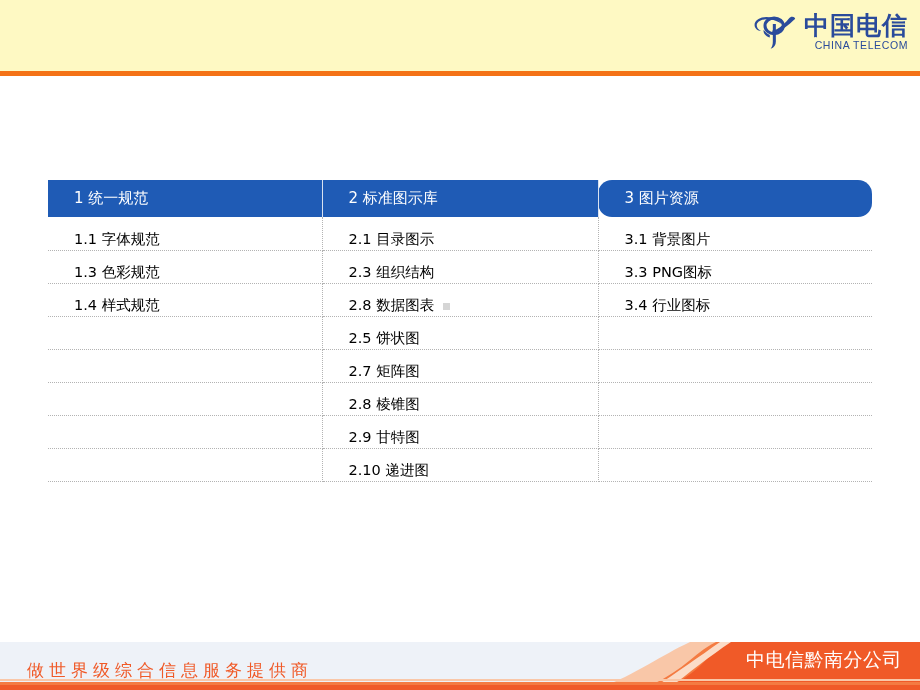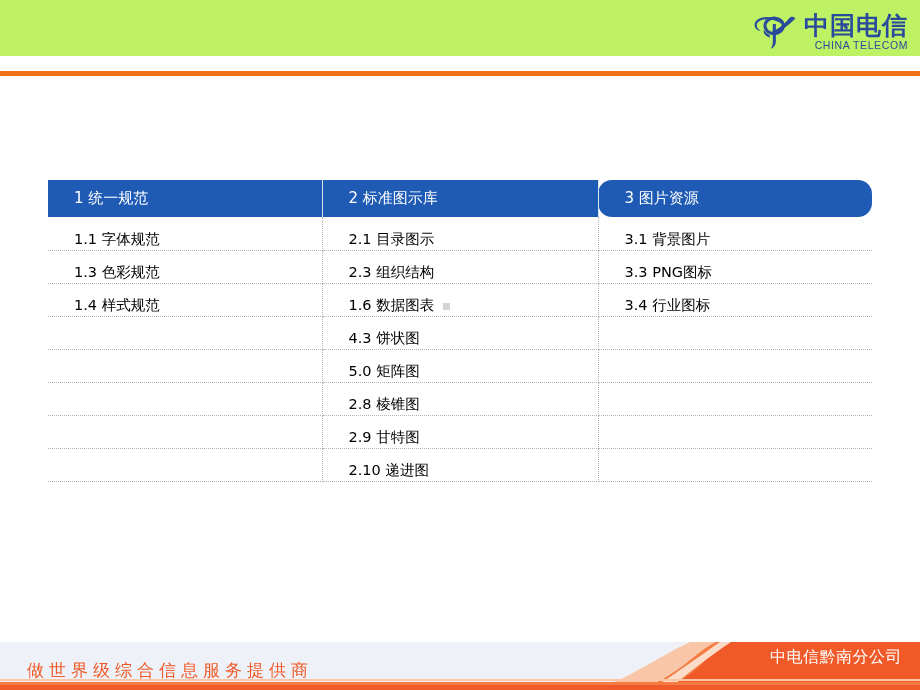--- a/index.html
+++ b/index.html
@@ -13,22 +13,22 @@
     font-family: "Liberation Sans", "DejaVu Sans", sans-serif;
     overflow: hidden;
     position: relative;
   }
 
   
   .slide-header {
     position: absolute;
     left: 0; top: 0;
     width: 920px;
-    height: 56px;
-    background: #bef264;
+    height: 71px;
+    background: #fef9c3;
   }
   .brand-logo {
     position: absolute;
     right: 12px;
     top: 11px;
     display: flex;
     align-items: center;
     gap: 7px;
   }
   .brand-mark {
@@ -145,21 +145,21 @@
     color: #f05a28;
     letter-spacing: 5px;
     font-family: "DejaVu Sans", sans-serif;
     white-space: nowrap;
     margin-top: 12px;
   }
   .footer-company {
     position: absolute;
     right: 18px;
     top: 13px;
-    font-size: 16px;
+    font-size: 19px;
     color: #ffffff;
     font-family: "DejaVu Sans", sans-serif;
     letter-spacing: 0.5px;
     white-space: nowrap;
   }
 </style>
 </head>
 <body>
 
 <div class="slide-header">
@@ -198,31 +198,31 @@
       <td>2.1 目录图示</td>
       <td>3.1 背景图片</td>
     </tr>
     <tr>
       <td>1.3 色彩规范</td>
       <td>2.3 组织结构</td>
       <td>3.3 PNG图标</td>
     </tr>
     <tr>
       <td>1.4 样式规范</td>
-      <td><span>1.6 数据图表</span><span class="cell-artifact"></span></td>
+      <td><span>2.8 数据图表</span><span class="cell-artifact"></span></td>
       <td>3.4 行业图标</td>
     </tr>
     <tr>
       <td class="empty"></td>
-      <td>4.3 饼状图</td>
-      <td class="empty"></td>
-    </tr>
-    <tr>
-      <td class="empty"></td>
-      <td>5.0 矩阵图</td>
+      <td>2.5 饼状图</td>
+      <td class="empty"></td>
+    </tr>
+    <tr>
+      <td class="empty"></td>
+      <td>2.7 矩阵图</td>
       <td class="empty"></td>
     </tr>
     <tr>
       <td class="empty"></td>
       <td>2.8 棱锥图</td>
       <td class="empty"></td>
     </tr>
     <tr>
       <td class="empty"></td>
       <td>2.9 甘特图</td>

